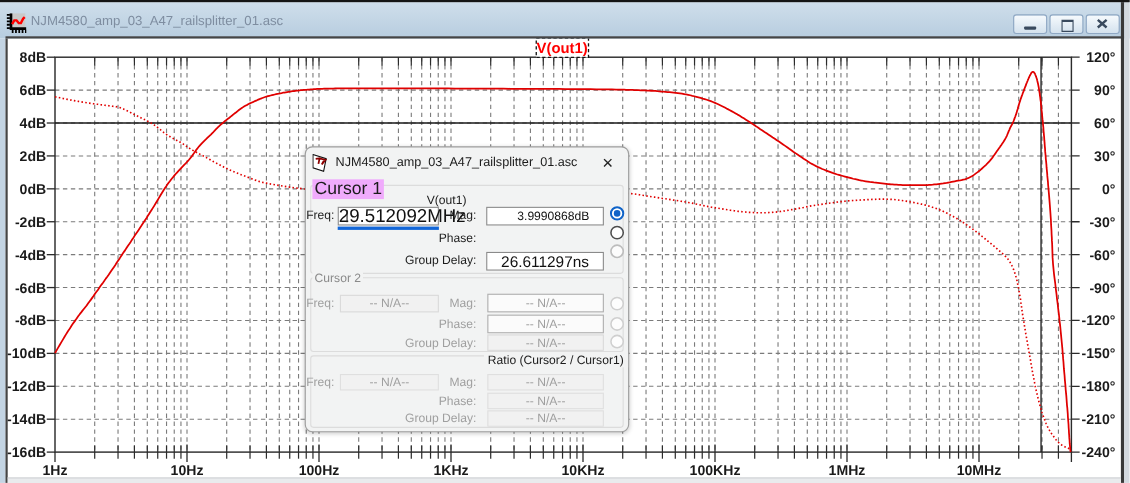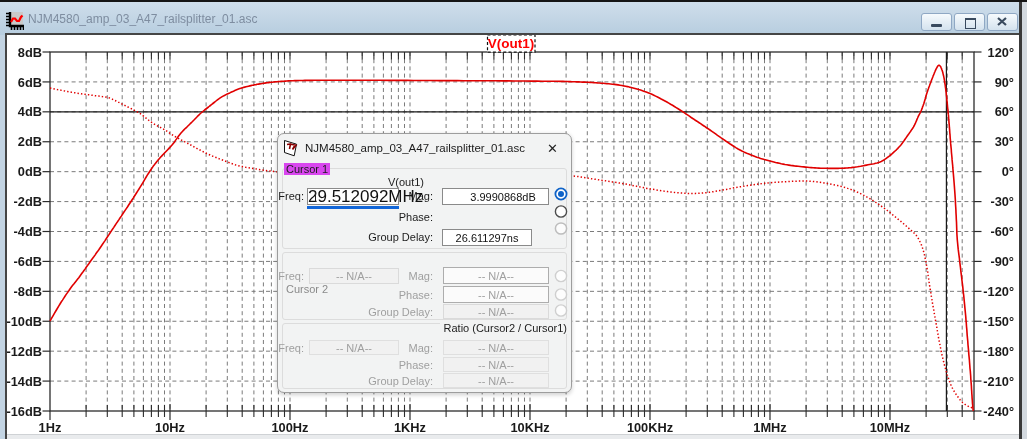--- a/index.html
+++ b/index.html
@@ -321,33 +321,33 @@
 <div style="position:absolute;left:277px;top:133px;width:293px;height:258px;background:#f2f3f3;border:1px solid #9d9d9d;border-radius:7px;box-shadow:0 1.5px 4px rgba(0,0,0,0.18);font-family:'Liberation Sans',sans-serif;">
 <svg width="16" height="17" style="position:absolute;left:6px;top:6px" viewBox="0 0 16 17">
 <polygon points="0.5,0.5 12.5,4.2 10.2,15.8 0.5,12.5" fill="#ffffff" stroke="#111" stroke-width="1"></polygon>
 <path d="M3 4.5 L6.5 4 L5.5 9 M6.8 4.2 L12 5.2 L8.5 9.5 L10.8 5.5" fill="none" stroke="#8b0000" stroke-width="1.6"></path>
 </svg>
 <div style="position:absolute;left:27px;top:8px;font-size:11.5px;color:#1b1b1b;">NJM4580_amp_03_A47_railsplitter_01.asc</div>
 <div style="position:absolute;left:269px;top:7px;font-size:13px;color:#222;">✕</div>
 <div style="position:absolute;left:4px;top:34px;width:285px;height:81px;border:1px solid #dcdcdc;border-radius:3px;box-sizing:border-box;"></div>
 <div style="position:absolute;left:4px;top:118px;width:285px;height:68px;border:1px solid #dcdcdc;border-radius:3px;box-sizing:border-box;"></div>
 <div style="position:absolute;left:4px;top:189px;width:285px;height:66px;border:1px solid #dcdcdc;border-radius:3px;box-sizing:border-box;"></div>
-<div style="position:absolute;left:6px;top:29px;font-size:11px;color:#1c1c1c;background:#d946ef;padding:0 2px;">Cursor 1</div>
-<div style="position:absolute;left:6px;top:113px;font-size:11px;color:#8a8a8a;background:#f2f3f3;padding:0 2px;margin-top:36px;">Cursor 2</div>
+<div style="position:absolute;left:6px;top:29px;font-size:16px;color:#1c1c1c;background:#f0abfc;padding:0 2px;">Cursor 1</div>
+<div style="position:absolute;left:6px;top:113px;font-size:11px;color:#8a8a8a;background:#f2f3f3;padding:0 2px;">Cursor 2</div>
 <div style="position:absolute;left:0;top:188px;width:293px;text-align:right;font-size:11px;"><span style="background:#f2f3f3;padding:0 4px;color:#1c1c1c;">Ratio (Cursor2 / Cursor1)</span></div>
 <div style="position:absolute;left:0;top:42px;width:256px;text-align:center;font-size:11px;color:#1c1c1c;">V(out1)</div>
 <div style="position:absolute;right:267px;top:56px;font-size:11px;color:#1c1c1c;">Freq:</div>
 <div style="position:absolute;left:29px;top:54px;width:92px;height:17px;background:#fff;border:1px solid #8a8a8a;box-sizing:border-box;font-size:17px;color:#111;text-align:center;line-height:16px;">29.512092MHz</div>
 <div style="position:absolute;left:29px;top:72px;width:92px;height:2.6px;background:#1266d8;"></div>
 <div style="position:absolute;left:37px;top:57px;width:1px;height:11px;background:#222;"></div>
 <div style="position:absolute;right:138px;top:56px;font-size:11px;color:#1c1c1c;">Mag:</div>
 <div style="position:absolute;left:164px;top:54px;width:107px;height:17px;background:#fff;border:1px solid #8a8a8a;box-sizing:border-box;font-size:11px;color:#111;text-align:center;line-height:16px;padding-left:15px;">3.9990868dB</div>
 <div style="position:absolute;right:138px;top:77px;font-size:11px;color:#1c1c1c;">Phase:</div>
 <div style="position:absolute;right:138px;top:97px;font-size:11px;color:#1c1c1c;">Group Delay:</div>
-<div style="position:absolute;left:164px;top:95px;width:90px;height:17px;background:#fff;border:1px solid #8a8a8a;box-sizing:border-box;font-size:11px;color:#111;text-align:center;line-height:16px;">26.611297ns</div>
+<div style="position:absolute;left:164px;top:95px;width:107px;height:17px;background:#fff;border:1px solid #8a8a8a;box-sizing:border-box;font-size:14px;color:#111;text-align:center;line-height:16px;">26.611297ns</div>
 <svg width="15" height="100" viewBox="0 0 15 100" style="position:absolute;left:276px;top:52px">
 <circle cx="7" cy="8" r="5.6" fill="#fff" stroke="#0f63c8" stroke-width="1.8"></circle>
 <circle cx="7" cy="8" r="3" fill="#0f63c8"></circle>
 <circle cx="7" cy="25.5" r="5.6" fill="#fff" stroke="#4d4d4d" stroke-width="1.4"></circle>
 <circle cx="7" cy="42.5" r="5.6" fill="#fcfcfc" stroke="#bdbdbd" stroke-width="1.5"></circle>
 </svg>
 <div style="position:absolute;right:267px;top:136px;font-size:11px;color:#9f9f9f;">Freq:</div>
 <div style="position:absolute;left:31px;top:134px;width:90px;height:16px;background:#f1f1f1;border:1px solid #dadada;box-sizing:border-box;font-size:11px;color:#9f9f9f;text-align:center;line-height:15px;">-- N/A--</div>
 <div style="position:absolute;right:138px;top:136px;font-size:11px;color:#9f9f9f;">Mag:</div>
 <div style="position:absolute;left:165px;top:133px;width:106px;height:17px;background:#fbfbfb;border:1px solid #adadad;box-sizing:border-box;font-size:11px;color:#9f9f9f;text-align:center;line-height:16px;">-- N/A--</div>

